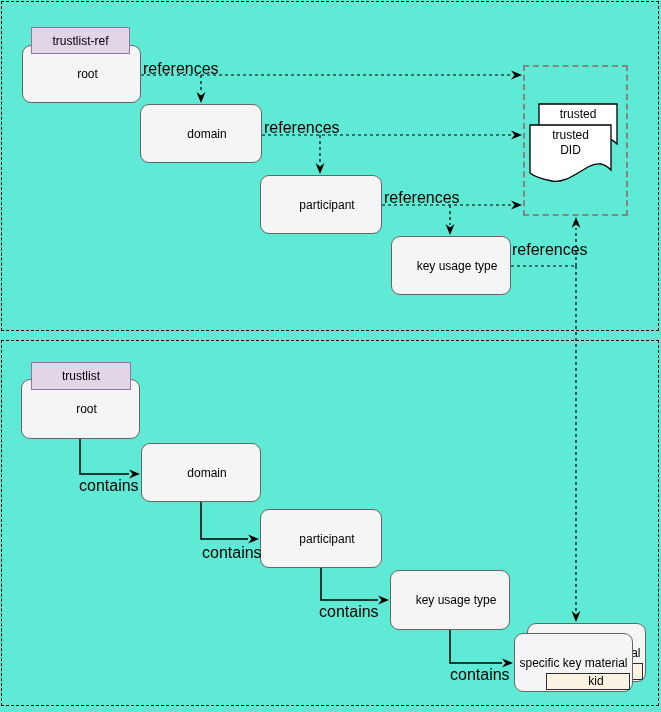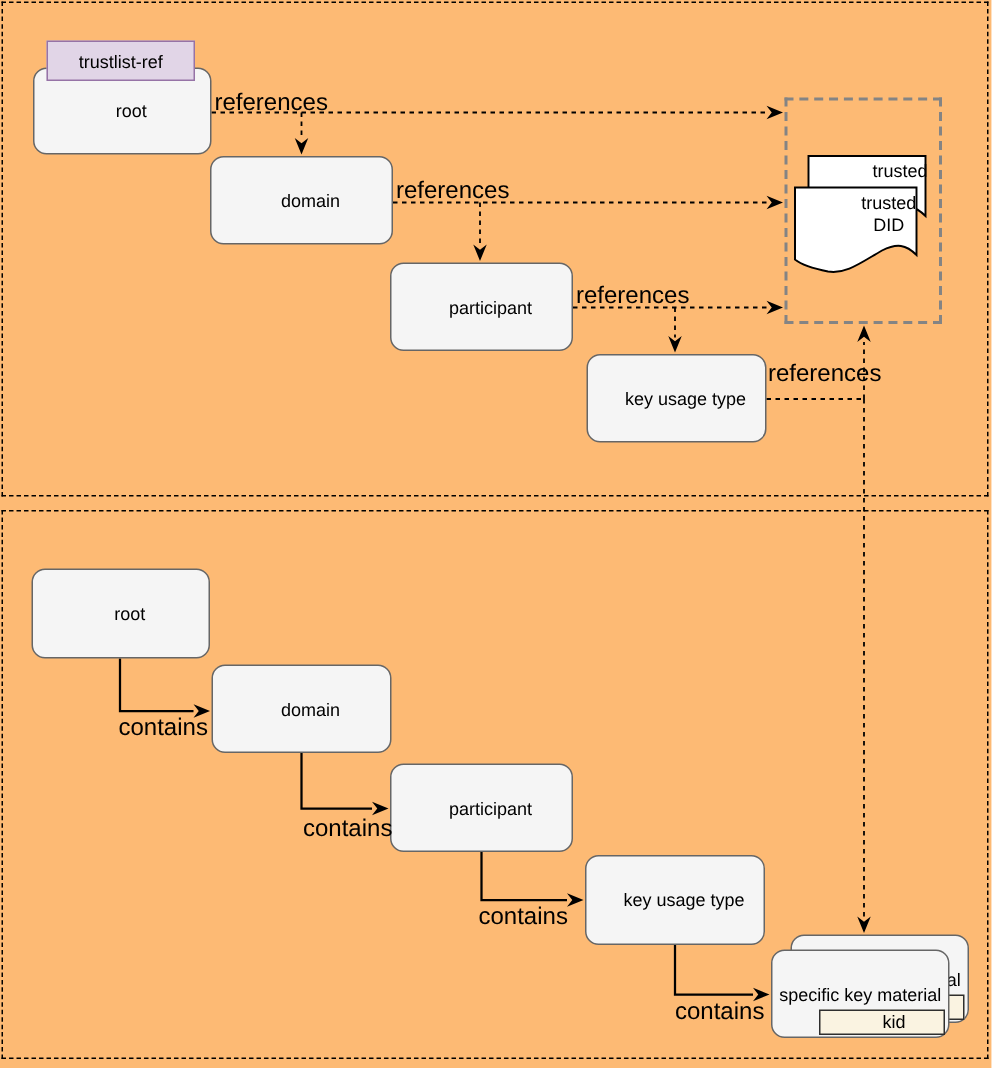--- a/index.html
+++ b/index.html
@@ -1,17 +1,17 @@
 <!DOCTYPE html>
 <html style="--node-fill: #f5f5f5; --node-border: #666666; --tag-fill: #e1d5e7; --tag-border: #9673a6; --kid-fill: #faf3e1; --kid-border: #2e2e2e; --doc-fill: #ffffff; --line: #000000; --did-border: #848484; --container-border: #000000;"><head>
 <meta charset="utf-8">
 <style>
   html,body{margin:0;padding:0;background:#ffffff;}
   .canvas{
-    position:relative;width:661px;height:712px;background:#fdba74;
+    position:relative;width:661px;height:712px;background:#5eead4;
     font-family:"Liberation Sans",sans-serif;color:#000;overflow:hidden;
   }
   .section{
     position:absolute;border:1px dashed var(--container-border);
     background:transparent;box-sizing:border-box;
   }
   #top-section{left:1px;top:1px;width:658px;height:330px;}
   #bottom-section{left:1px;top:340px;width:658px;height:366px;}
   .node{
     position:absolute;background:var(--node-fill);
@@ -31,21 +31,21 @@
   #connectors{position:absolute;left:0;top:0;z-index:3;pointer-events:none;}
   .dash{stroke:var(--line);stroke-width:1.2;fill:none;stroke-dasharray:3 3;}
   .solid{stroke:var(--line);stroke-width:1.5;fill:none;}
   .ah{fill:var(--line);stroke:none;}
   .doc{fill:var(--doc-fill);stroke:#000000;stroke-width:1.3;}
   #did-frame{
     position:absolute;left:523px;top:65px;width:105px;height:151px;
     border:2px dashed var(--did-border);box-sizing:border-box;z-index:2;
   }
   .doc-label{
-    position:absolute;font-size:12px;text-align:center;line-height:15px;z-index:5;margin-left:22px;
+    position:absolute;font-size:12px;text-align:center;line-height:15px;z-index:5;
   }
   .card{
     position:absolute;width:119px;height:59px;background:var(--node-fill);
     border:1px solid var(--node-border);border-radius:9px;box-sizing:border-box;
     z-index:4;
   }
   .card-title{
     position:absolute;top:22px;left:0;width:100%;text-align:center;
     font-size:12px;white-space:nowrap;
   }
@@ -112,20 +112,21 @@
   <div class="doc-label" style="left:530px;top:128px;width:81px;">
     <div>trusted</div>
     <div>DID</div>
   </div>
 
   <div class="edge-label" style="left:143px;top:60px;">references</div>
   <div class="edge-label" style="left:264px;top:119px;">references</div>
   <div class="edge-label" style="left:384px;top:189px;">references</div>
   <div class="edge-label" style="left:512px;top:241px;">references</div>
 
+  <div class="tag" style="left:31px;top:362px;width:100px;height:28px;">trustlist</div>
   <div class="node z5" style="left:21px;top:379px;width:119px;height:60px;">root</div>
   <div class="node z5" style="left:141px;top:443px;width:120px;height:59px;">domain</div>
   <div class="node z5" style="left:260px;top:509px;width:122px;height:59px;">participant</div>
   <div class="node z5" style="left:390px;top:570px;width:120px;height:60px;">key usage type</div>
 
   <div class="card" style="left:527px;top:623px;">
     <div class="card-title">specific key material</div>
     <div class="kid-box">kid</div>
   </div>
   <div class="card" style="left:514px;top:633px;">

